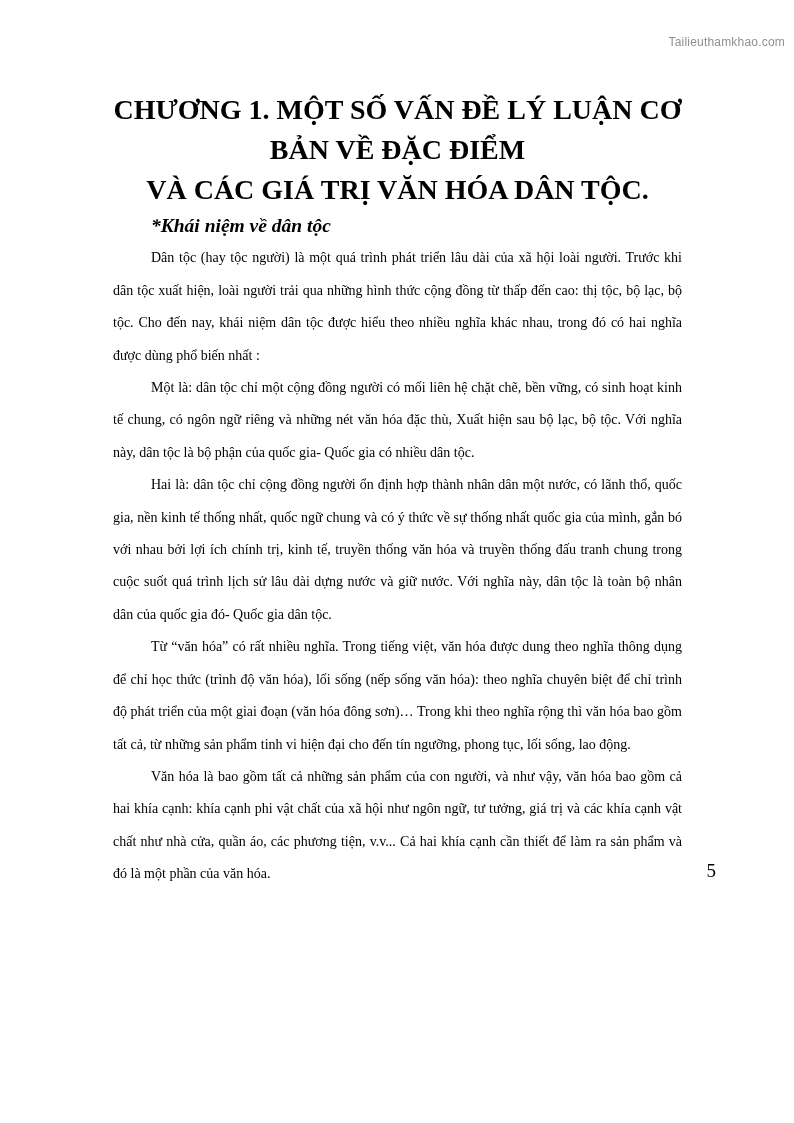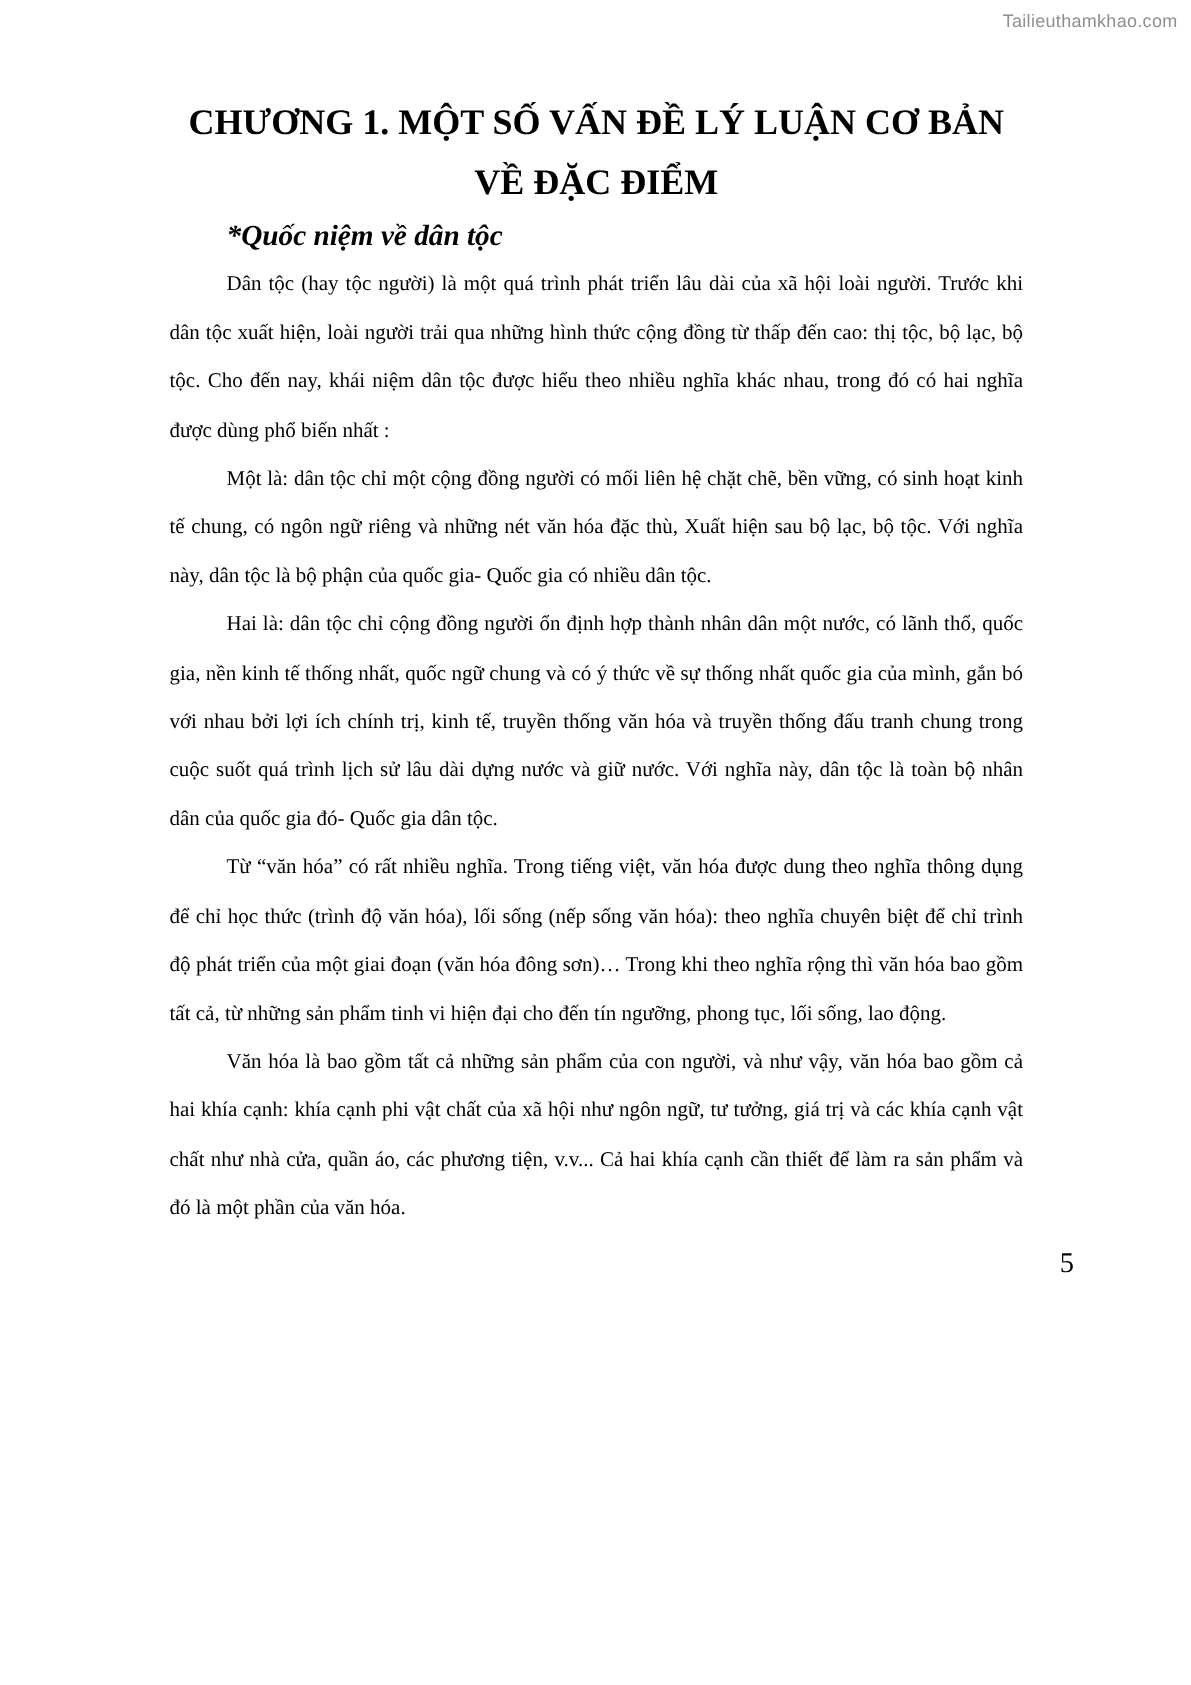--- a/index.html
+++ b/index.html
@@ -8,37 +8,38 @@
     background: #ffffff;
   }
   .page {
     position: relative;
     width: 794px;
     height: 906px;
     background: #ffffff;
     overflow: hidden;
     font-family: "Liberation Serif", serif;
     color: #000000;
+    margin-top: 28px;
   }
   .watermark {
     position: absolute;
     top: 7px;
     right: 9px;
     font-family: "Liberation Sans", sans-serif;
     font-size: 12px;
     color: #8f8f8f;
     letter-spacing: 0.2px;
   }
   .content {
     padding: 62px 112px 0 113px;
   }
   .title {
     margin: 0;
     text-align: center;
-    font-size: 24px;
+    font-size: 28px;
     font-weight: bold;
     line-height: 40px;
   }
   .title-line {
     display: block;
   }
   .heading {
     margin: 15px 0 0 0;
     font-size: 19.5px;
     font-weight: bold;
@@ -70,24 +71,25 @@
 <body>
 
 <div class="page">
 
   <div class="watermark">Tailieuthamkhao.com</div>
 
   <div class="content">
 
     <h1 class="title">
       <span class="title-line">CHƯƠNG 1. MỘT SỐ VẤN ĐỀ LÝ LUẬN CƠ BẢN VỀ ĐẶC ĐIỂM</span>
+      <span class="title-line">VÀ CÁC GIÁ TRỊ VĂN HÓA DÂN TỘC.</span>
     </h1>
 
 
-    <p class="subheading">*Quốc niệm về dân tộc</p>
+    <p class="subheading">*Khái niệm về dân tộc</p>
 
     <p class="para">Dân tộc (hay tộc người) là một quá trình phát triển lâu dài của xã hội loài người. Trước khi dân tộc xuất hiện, loài người trải qua những hình thức cộng đồng từ thấp đến cao: thị tộc, bộ lạc, bộ tộc. Cho đến nay, khái niệm dân tộc được hiểu theo nhiều nghĩa khác nhau, trong đó có hai nghĩa được dùng phổ biến nhất :</p>
 
     <p class="para">Một là: dân tộc chỉ một cộng đồng người có mối liên hệ chặt chẽ, bền vững, có sinh hoạt kinh tế chung, có ngôn ngữ riêng và những nét văn hóa đặc thù, Xuất hiện sau bộ lạc, bộ tộc. Với nghĩa này, dân tộc là bộ phận của quốc gia- Quốc gia có nhiều dân tộc.</p>
 
     <p class="para">Hai là: dân tộc chỉ cộng đồng người ổn định hợp thành nhân dân một nước, có lãnh thổ, quốc gia, nền kinh tế thống nhất, quốc ngữ chung và có ý thức về sự thống nhất quốc gia của mình, gắn bó với nhau bởi lợi ích chính trị, kinh tế, truyền thống văn hóa và truyền thống đấu tranh chung trong cuộc suốt quá trình lịch sử lâu dài dựng nước và giữ nước. Với nghĩa này, dân tộc là toàn bộ nhân dân của quốc gia đó- Quốc gia dân tộc.</p>
 
 
     <p class="para">Từ “văn hóa” có rất nhiều nghĩa. Trong tiếng việt, văn hóa được dung theo nghĩa thông dụng để chỉ học thức (trình độ văn hóa), lối sống (nếp sống văn hóa): theo nghĩa chuyên biệt để chỉ trình độ phát triển của một giai đoạn (văn hóa đông sơn)… Trong khi theo nghĩa rộng thì văn hóa bao gồm tất cả, từ những sản phẩm tinh vi hiện đại cho đến tín ngưỡng, phong tục, lối sống, lao động.</p>
 

